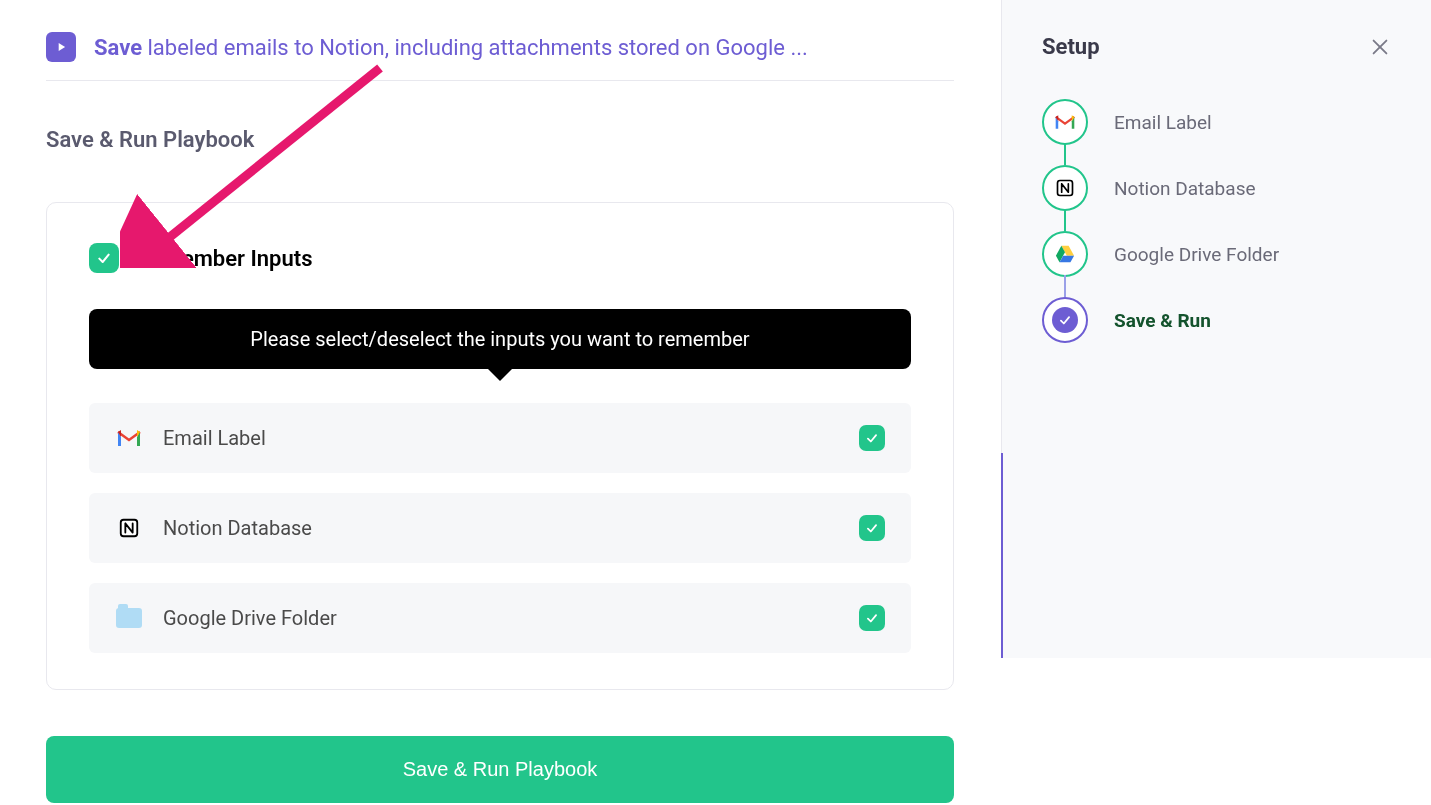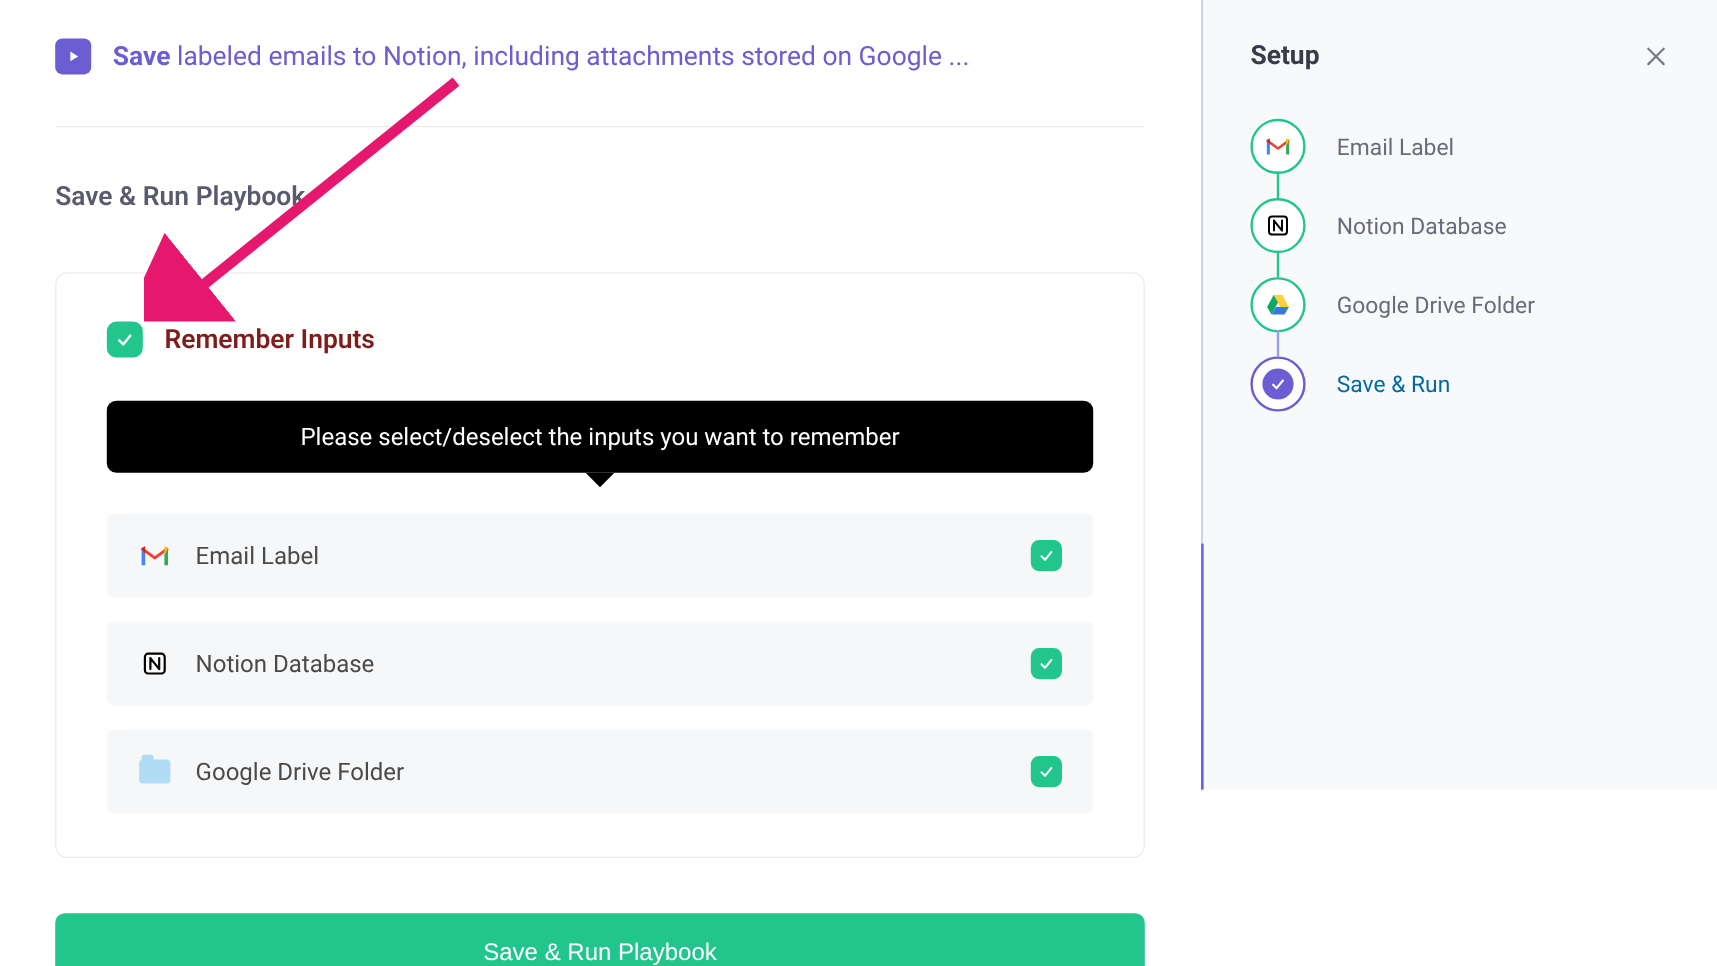--- a/index.html
+++ b/index.html
@@ -16,21 +16,21 @@
     position: absolute;
     left: 0; top: 0;
     width: 1000px;
     height: 805px;
     padding: 32px 46px 0 46px;
   }
   .header-row {
     display: flex;
     align-items: center;
     gap: 18px;
-    padding-bottom: 43px;
+    padding-bottom: 18px;
     border-bottom: 1px solid #e8e8ee;
   }
   .app-icon {
     width: 30px; height: 30px;
     background: #6d5dd3;
     border-radius: 6px;
     display: flex; align-items: center; justify-content: center;
     flex-shrink: 0;
   }
   .app-icon svg { width: 14px; height: 14px; fill: #fff; }
@@ -62,21 +62,21 @@
     background: #22c58b;
     display: flex; align-items: center; justify-content: center;
     flex-shrink: 0;
   }
   .checkbox.small { width: 26px; height: 26px; border-radius: 7px; }
   .checkbox svg { width: 16px; height: 16px; stroke: #fff; stroke-width: 3; fill: none; stroke-linecap: round; stroke-linejoin: round; }
   .checkbox.small svg { width: 14px; height: 14px; }
   .remember-label {
     font-size: 22px;
     font-weight: 600;
-    color: #7f1d1d;
+    color: #000000;
   }
   .tooltip {
     margin-top: 36px;
     background: #000;
     color: #fff;
     border-radius: 8px;
     padding: 18px 20px;
     font-size: 20px;
     text-align: center;
     position: relative;
@@ -179,21 +179,21 @@
     display: flex; align-items: center; justify-content: center;
     flex-shrink: 0;
   }
   .step-icon-circle.active {
     border-color: #6d5dd3;
   }
   .step-label {
     font-size: 19px;
     color: #6a6a78;
   }
-  .step-label.active { color: #0369a1; font-weight: 400; }
+  .step-label.active { color: #14532d; font-weight: 700; }
   .arrow-annotation {
     position: absolute;
     left: 120px; top: 58px;
     width: 280px; height: 210px;
     pointer-events: none;
   }
 
   
   .folder-shape {
     width: 26px; height: 20px;

